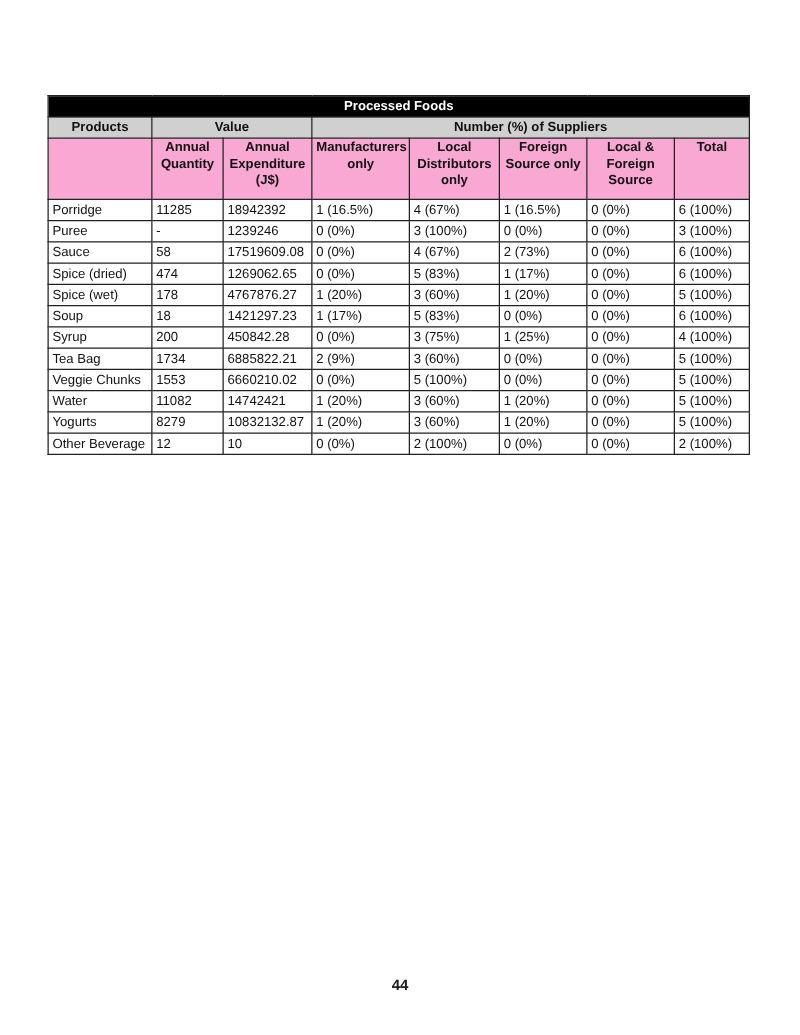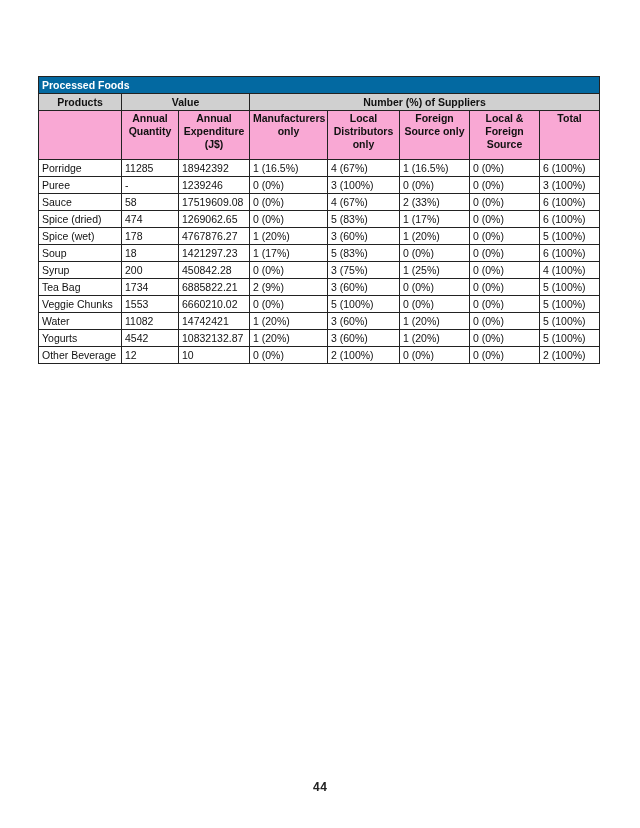--- a/index.html
+++ b/index.html
@@ -1,27 +1,27 @@
 <!DOCTYPE html>
 <html><head>
 <meta charset="utf-8">
 <style>
   html, body { margin:0; padding:0; background:#ffffff; }
   body { width:640px; height:828px; position:relative; overflow:hidden;
          font-family:"Liberation Sans", sans-serif; color:#111; }
   table.pf { position:absolute; left:38px; top:76px; width:561px;
              border-collapse:collapse; font-size:10.5px; table-layout:fixed; }
   table.pf td, table.pf th { border:1px solid #222; padding:1px 3px; line-height:13px; }
-  .title-row th { background:#0369a1; color:#fff; font-weight:bold; text-align:left; height:14px; }
+  .title-row th { background:#000000; color:#fff; font-weight:bold; text-align:center; height:14px; }
   .group-row th { background:#d0d0d0; font-weight:bold; height:14px; }
   .sub-row th { background:#f9a8d4; font-weight:bold; text-align:center; vertical-align:top;
                 height:46px; padding-top:2px; line-height:15px; }
   tbody td { height:14px; font-weight:normal; white-space:nowrap; overflow:hidden; }
   .page-num { position:absolute; left:0; width:640px; top:781px; text-align:center;
-              font-family:Liberation Mono, monospace; font-size:12px; font-weight:bold; color:#222; }
+              font-family:Liberation Sans, sans-serif; font-size:12px; font-weight:bold; color:#222; }
 </style>
 </head>
 <body>
 
 <table class="pf">
   <colgroup>
     <col style="width:83px">
       <col style="width:57px">
       <col style="width:71px">
       <col style="width:78px">
@@ -70,21 +70,21 @@
         <td>0 (0%)</td>
         <td>0 (0%)</td>
         <td>3 (100%)</td>
       </tr>
       <tr>
         <td>Sauce</td>
         <td>58</td>
         <td>17519609.08</td>
         <td>0 (0%)</td>
         <td>4 (67%)</td>
-        <td>2 (33%)</td>
+        <td>2 (73%)</td>
         <td>0 (0%)</td>
         <td>6 (100%)</td>
       </tr>
       <tr>
         <td>Spice (dried)</td>
         <td>474</td>
         <td>1269062.65</td>
         <td>0 (0%)</td>
         <td>5 (83%)</td>
         <td>1 (17%)</td>
@@ -146,21 +146,21 @@
         <td>11082</td>
         <td>14742421</td>
         <td>1 (20%)</td>
         <td>3 (60%)</td>
         <td>1 (20%)</td>
         <td>0 (0%)</td>
         <td>5 (100%)</td>
       </tr>
       <tr>
         <td>Yogurts</td>
-        <td>4542</td>
+        <td>8279</td>
         <td>10832132.87</td>
         <td>1 (20%)</td>
         <td>3 (60%)</td>
         <td>1 (20%)</td>
         <td>0 (0%)</td>
         <td>5 (100%)</td>
       </tr>
       <tr>
         <td>Other Beverage</td>
         <td>12</td>

